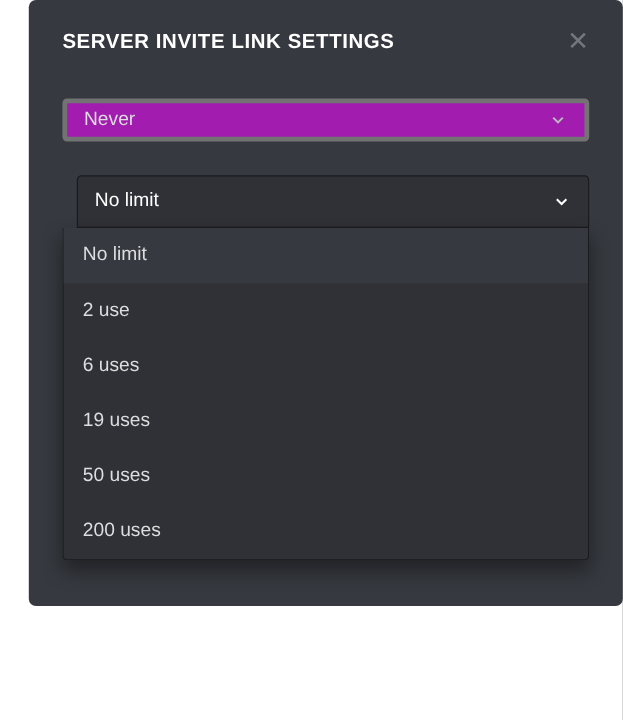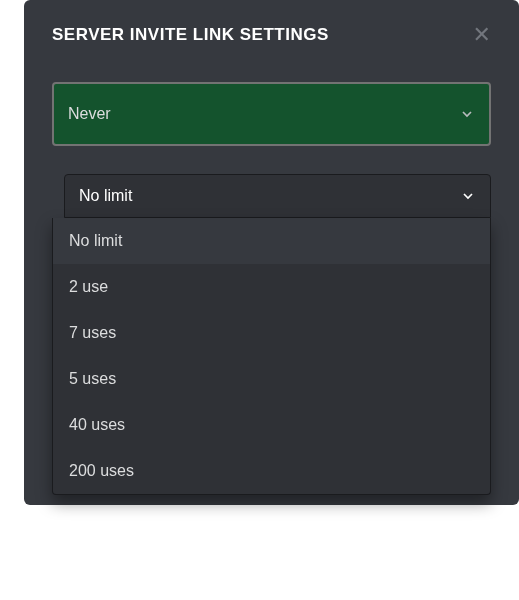--- a/index.html
+++ b/index.html
@@ -48,24 +48,24 @@
     }
     .field-label {
       color: #8e9297;
       font-size: 13px;
       font-weight: 700;
       letter-spacing: 0.5px;
       text-transform: uppercase;
       margin-bottom: 10px;
     }
     .select-box {
-      background: #14532d;
-      border: 2px solid #737373;
+      background: #a21caf;
+      border: 4px solid #737373;
       border-radius: 4px;
-      padding: 21px 14px;
+      padding: 5px 14px;
       display: flex;
       justify-content: space-between;
       align-items: center;
       cursor: pointer;
       margin-bottom: 28px;
     }
     .select-value {
       color: #dcddde;
       font-size: 16px;
     }
@@ -142,19 +142,19 @@
       <span class="select-value">No limit</span>
       <span class="chevron">
         <svg viewBox="0 0 24 24" fill="none" stroke="currentColor" stroke-width="2.5">
           <polyline points="6 9 12 15 18 9"></polyline>
         </svg>
       </span>
     </div>
     <div class="dropdown-menu">
       <div class="dropdown-option active">No limit</div>
       <div class="dropdown-option">2 use</div>
-      <div class="dropdown-option">7 uses</div>
-      <div class="dropdown-option">5 uses</div>
-      <div class="dropdown-option">40 uses</div>
+      <div class="dropdown-option">6 uses</div>
+      <div class="dropdown-option">19 uses</div>
+      <div class="dropdown-option">50 uses</div>
       <div class="dropdown-option">200 uses</div>
     </div>
   </div>
 </div>
 
 </body></html>

